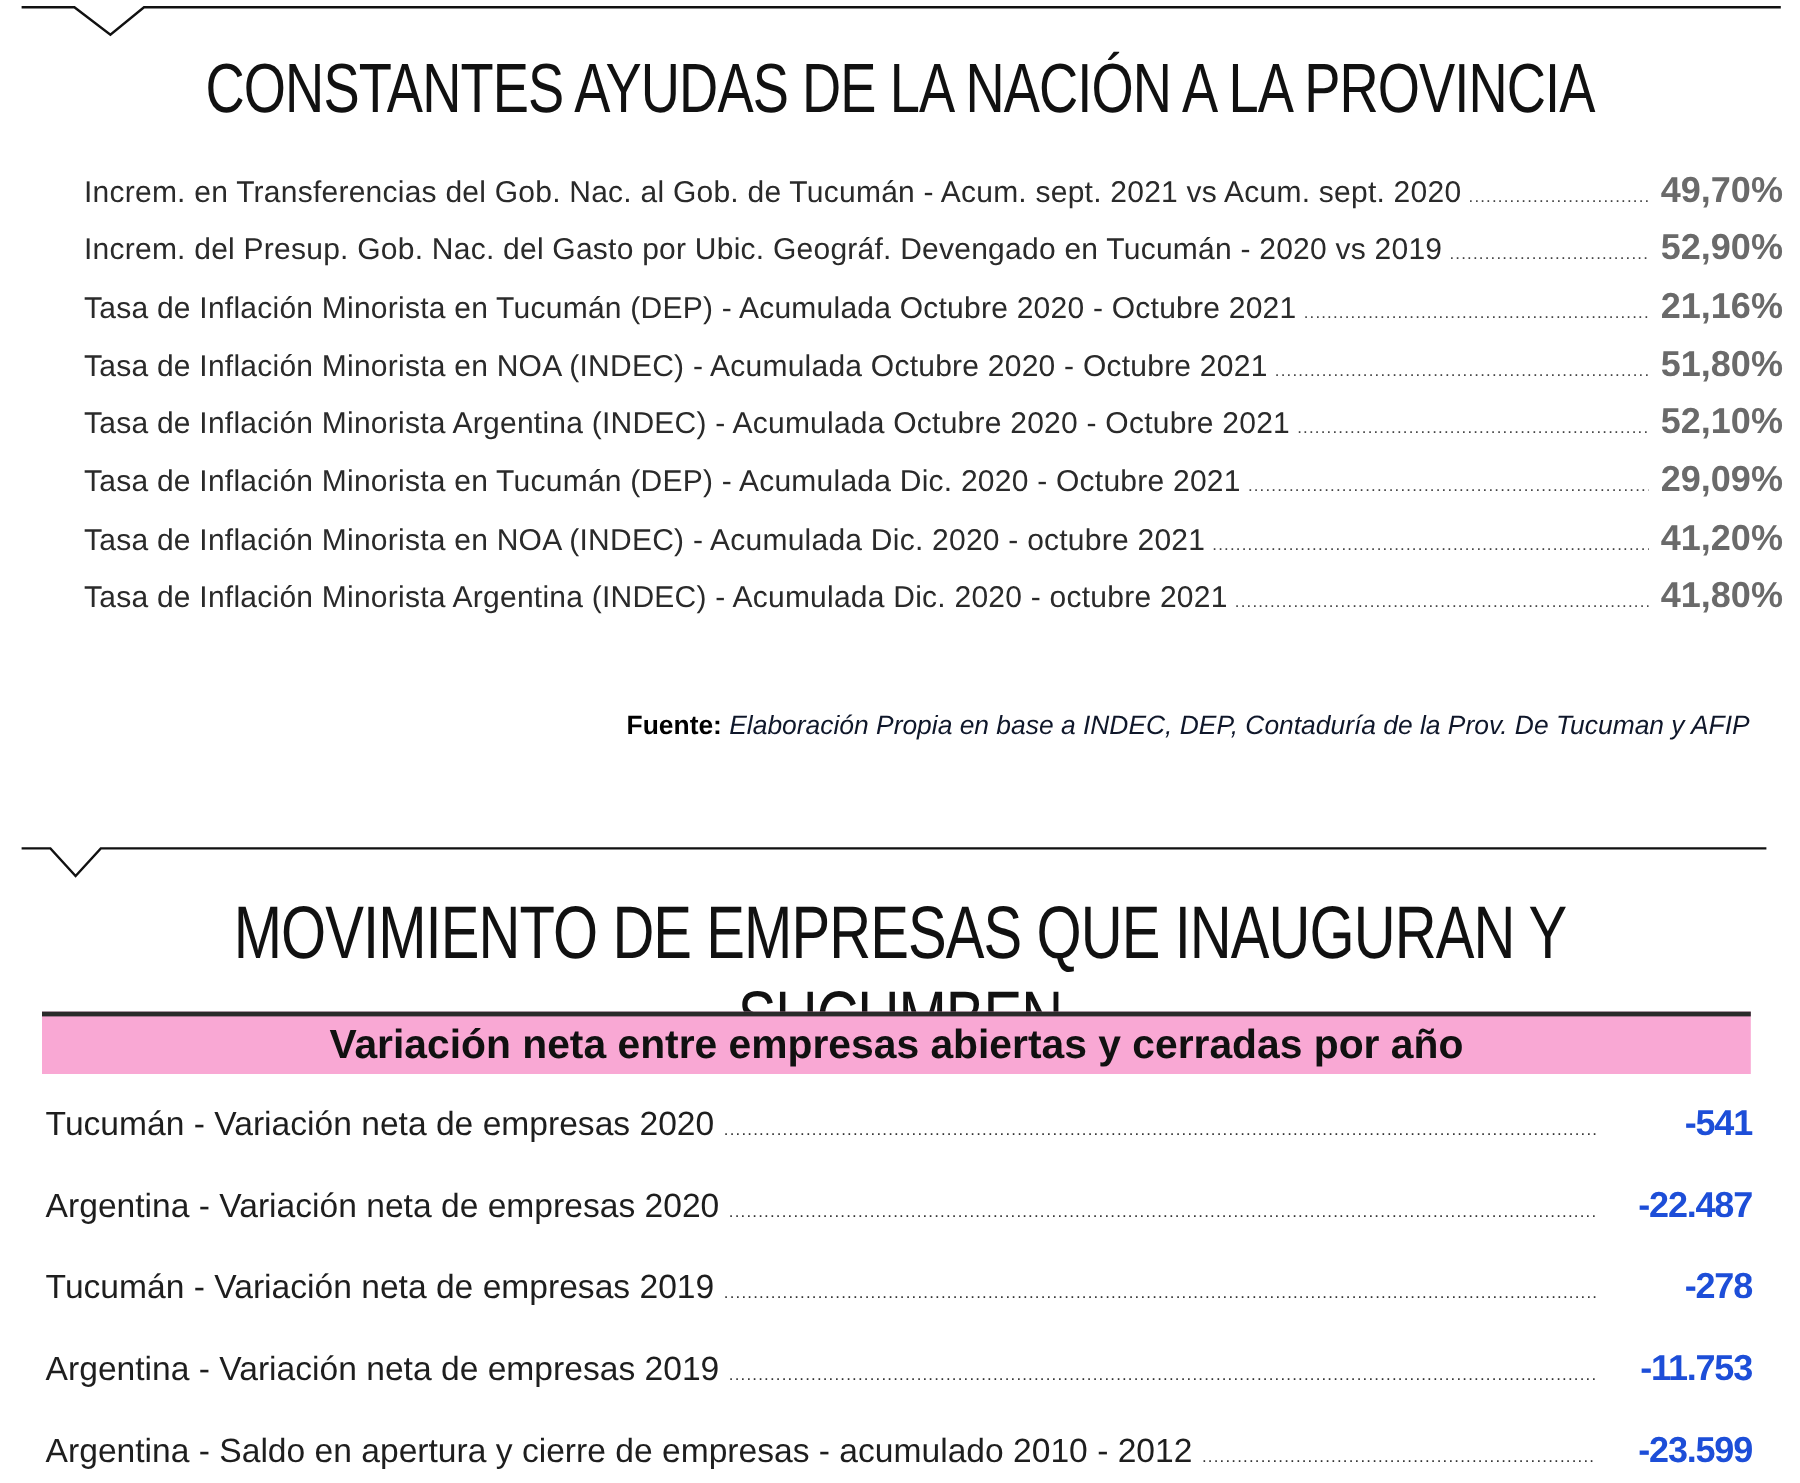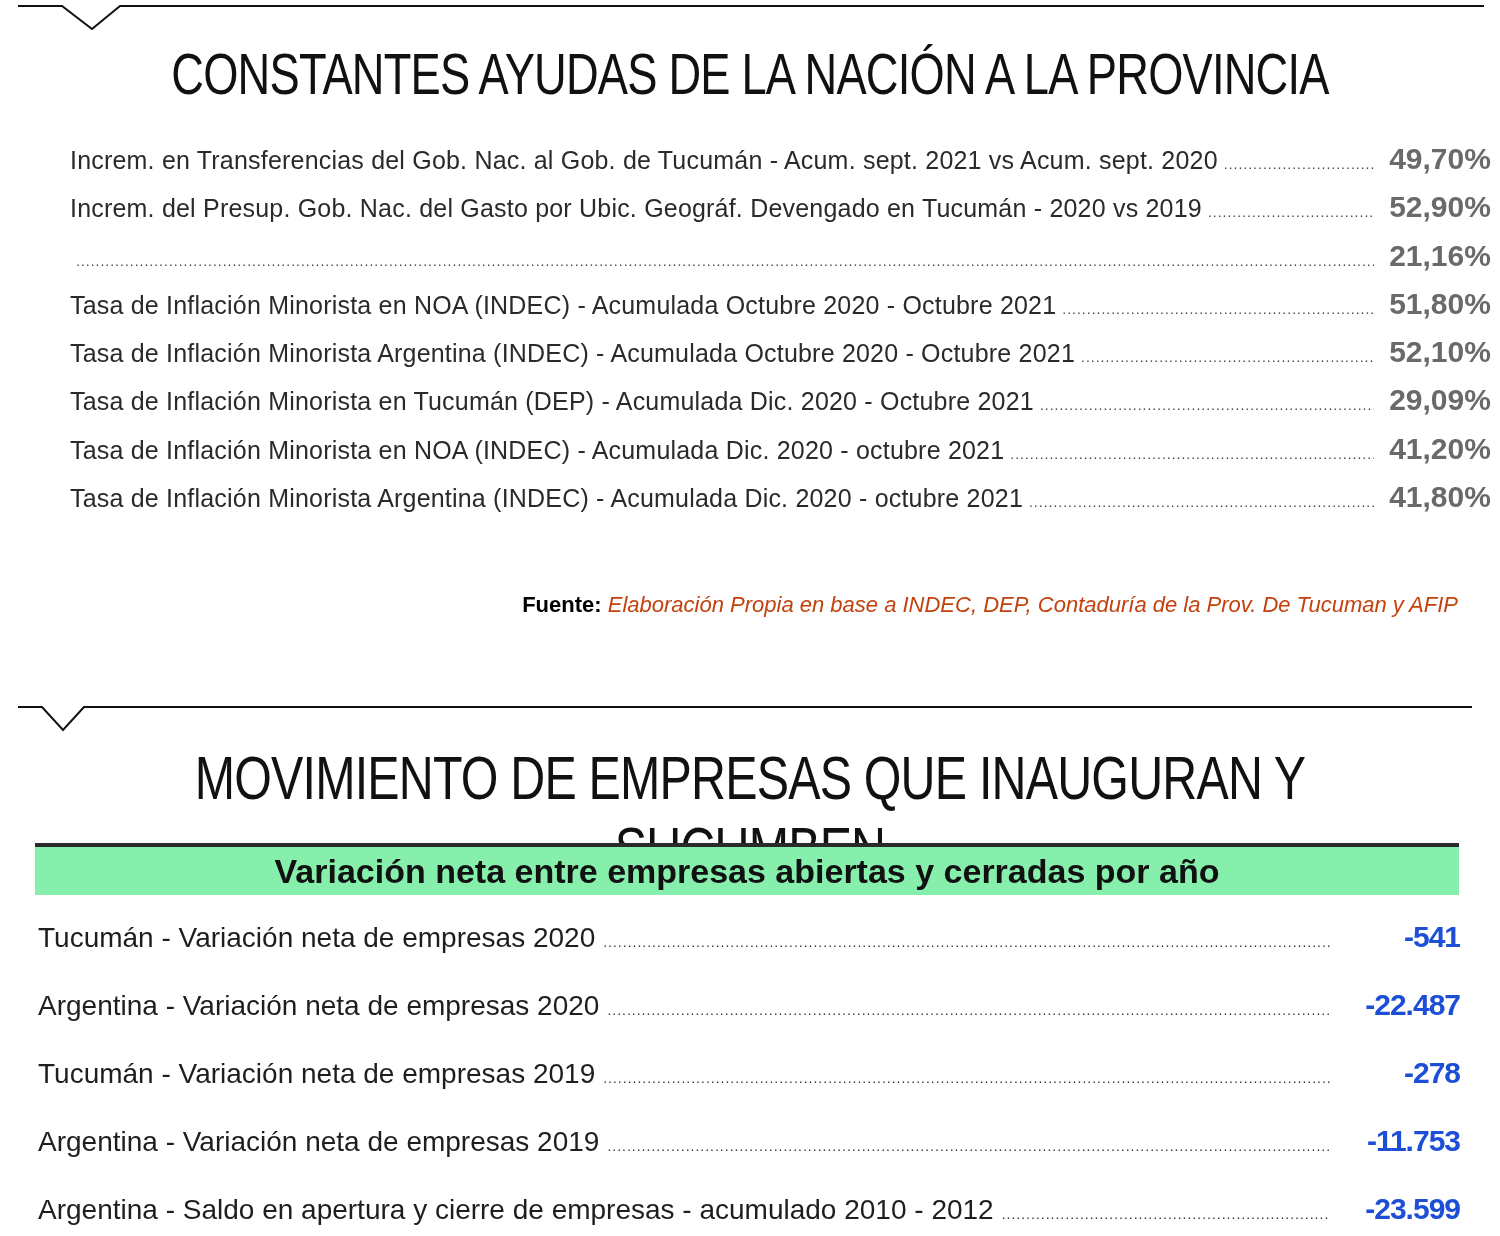--- a/index.html
+++ b/index.html
@@ -20,29 +20,29 @@
 
   .list1 { position: absolute; left: 38px; top: 142px; width: 1426px; margin-left: 32px; }
   .row1 {
     display: flex; align-items: baseline; height: 48.3px;
     font-size: 25px; color: #2a2a2a;
   }
   .row1 .label { white-space: nowrap; letter-spacing: 0.2px; }
   .row1 .leader { flex: 1; overflow: hidden; white-space: nowrap; margin: 0 10px 0 6px;
                   color: #444; font-size: 14px; letter-spacing: 1px; }
   .row1 .leader::after { content: "................................................................................................................................................................................................................................................................................................................................"; }
-  .row1 .value { font-size: 30px; font-weight: 700; color: #6a6a6a; width: 112px; text-align: center; white-space: nowrap; }
+  .row1 .value { font-size: 30px; font-weight: 700; color: #6a6a6a; width: 112px; text-align: left; white-space: nowrap; }
 
   .source { position: absolute; right: 42px; top: 592px; font-size: 22px; color: #333; white-space: nowrap; }
   .source .src-label { font-weight: 700; color: #000000; }
-  .source .src-text { font-style: italic; color: #c2410c; }
+  .source .src-text { font-style: italic; color: #0f172a; }
 
   .table-header {
     position: absolute; left: 35px; top: 843px; width: 1424px; height: 52px;
-    background: #86efac; border-top: 4px solid #2a2a2a; box-sizing: border-box;
+    background: #f9a8d4; border-top: 4px solid #2a2a2a; box-sizing: border-box;
     display: flex; align-items: center; justify-content: center;
     font-size: 34px; font-weight: 700; color: #111;
   }
 
   .list2 { position: absolute; left: 38px; top: 904px; width: 1422px; }
   .row2 {
     display: flex; align-items: baseline; height: 52px;
     font-size: 28px; color: #1e1e1e; margin-top: 16px;
   }
   .row2 .label { white-space: nowrap; }
@@ -67,20 +67,21 @@
     <span class="label">Increm. en Transferencias del Gob. Nac. al Gob. de Tucumán - Acum. sept. 2021 vs Acum. sept. 2020</span>
     <span class="leader"></span>
     <span class="value">49,70%</span>
   </div>
   <div class="row1">
     <span class="label">Increm. del Presup. Gob. Nac. del Gasto por Ubic. Geográf. Devengado en Tucumán - 2020 vs 2019</span>
     <span class="leader"></span>
     <span class="value">52,90%</span>
   </div>
   <div class="row1">
+    <span class="label">Tasa de Inflación Minorista en Tucumán (DEP) - Acumulada Octubre 2020 - Octubre 2021</span>
     <span class="leader"></span>
     <span class="value">21,16%</span>
   </div>
   <div class="row1">
     <span class="label">Tasa de Inflación Minorista en NOA (INDEC) - Acumulada Octubre 2020 - Octubre 2021</span>
     <span class="leader"></span>
     <span class="value">51,80%</span>
   </div>
   <div class="row1">
     <span class="label">Tasa de Inflación Minorista Argentina (INDEC) - Acumulada Octubre 2020 - Octubre 2021</span>

